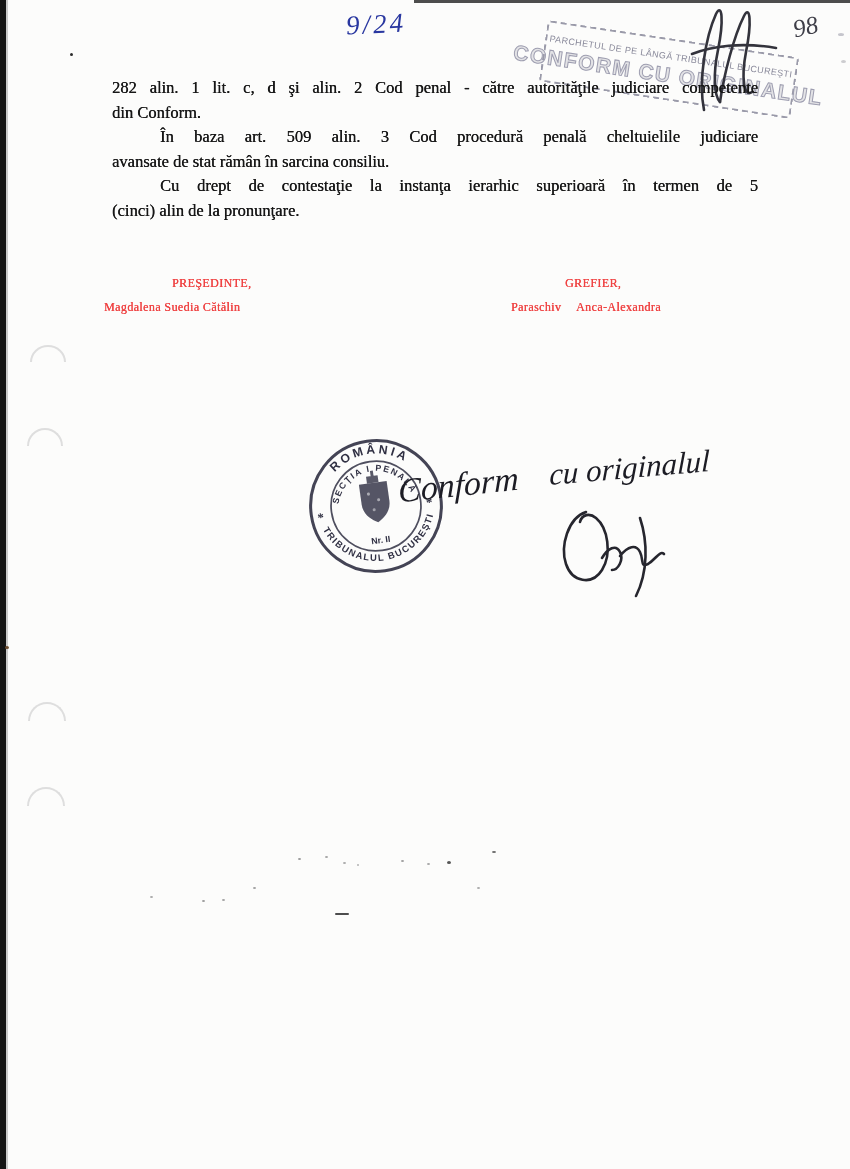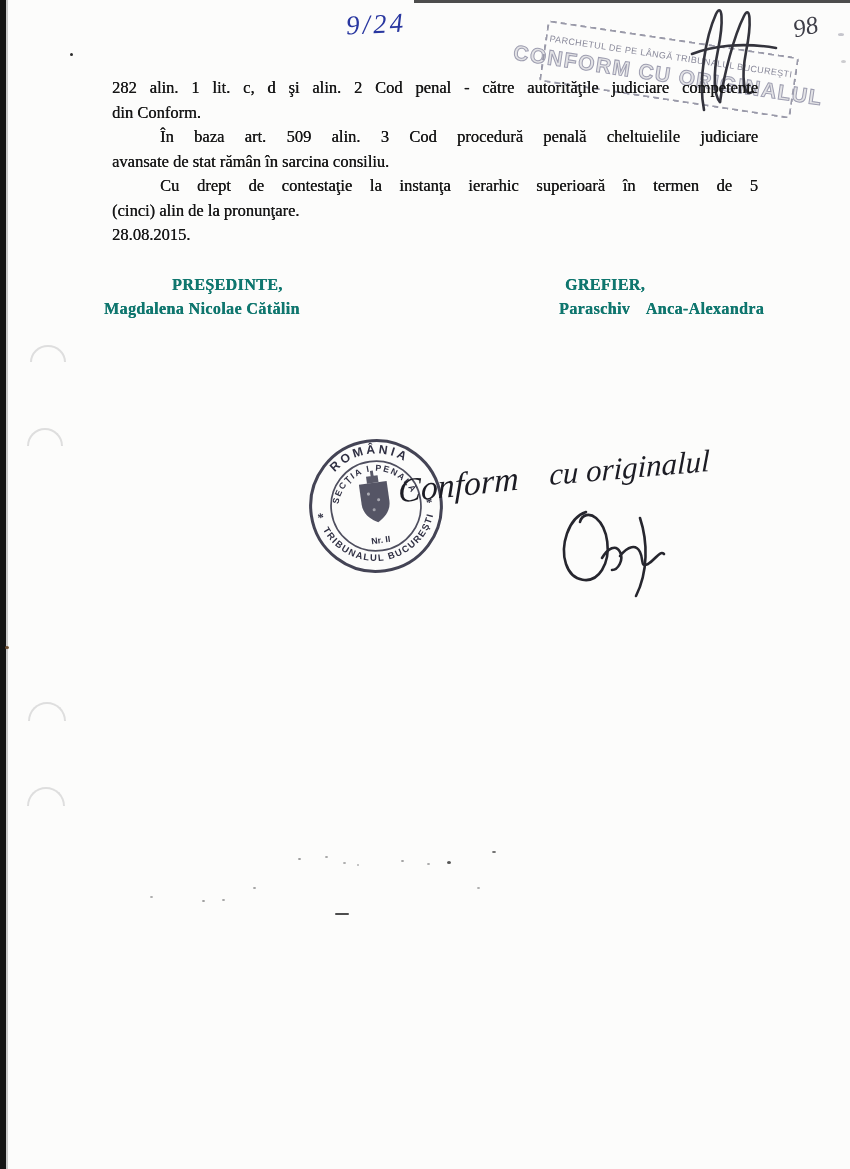--- a/index.html
+++ b/index.html
@@ -42,26 +42,26 @@
   .sig-bottom { position:absolute; left:552px; top:498px; z-index:6; }
 
   
   .body-text { position:absolute; left:112px; top:60px; width:646px;
                font-size:16.5px; line-height:24.5px; color:#171717;
                text-shadow:.3px 0 0 currentColor; z-index:5;margin-top:16px; }
   .line.jfull { text-align:justify; text-align-last:justify; }
   .line.ind { padding-left:48px; }
 
   
-  .sig-label { position:absolute; font-weight:bold; font-size:16px; color:#0f766e;
+  .sig-label { position:absolute; font-weight:normal; font-size:12px; color:#ef4444;
                letter-spacing:.4px; text-shadow:.3px 0 0 currentColor; z-index:5; white-space:nowrap; }
   .role-left { left:172px; top:276px; }
   .name-left { left:104px; top:300px; }
   .role-right { left:565px; top:276px; }
-  .name-right { left:511px; top:300px; word-spacing:12px;margin-left:48px; }
+  .name-right { left:511px; top:300px; word-spacing:12px; }
 
   
   .round-stamp { position:absolute; left:303px; top:436px; width:146px; height:140px;
                  transform:rotate(-8deg); opacity:.95; z-index:2; }
 
   
   .conform-1 { position:absolute; left:398px; top:466px; font-style:italic; font-size:34px;
                color:#1c1c24; transform:rotate(-6deg) skewX(-6deg); z-index:6; white-space:nowrap; }
   .conform-2 { position:absolute; left:549px; top:450px; font-style:italic; font-size:31px;
                color:#1c1c24; transform:rotate(-5deg) skewX(-6deg); z-index:6; white-space:nowrap; }
@@ -96,25 +96,24 @@
     </g>
   </svg>
 
   <div class="body-text">
       <div class="line jfull">282 alin. 1 lit. c, d şi alin. 2 Cod penal - către autorităţile judiciare competente</div>
       <div class="line">din Conform.</div>
       <div class="line jfull ind">În baza art. 509 alin. 3 Cod procedură penală cheltuielile judiciare</div>
       <div class="line">avansate de stat rămân în sarcina consiliu.</div>
       <div class="line jfull ind">Cu drept de contestaţie la instanţa ierarhic superioară în termen de 5</div>
       <div class="line">(cinci) alin de la pronunţare.</div>
-      <div class="line">28.08.2015.</div>
     </div>
 
   <div class="sig-label role-left">PREŞEDINTE,</div>
-  <div class="sig-label name-left">Magdalena Nicolae Cătălin</div>
+  <div class="sig-label name-left">Magdalena Suedia Cătălin</div>
   <div class="sig-label role-right">GREFIER,</div>
   <div class="sig-label name-right">Paraschiv Anca-Alexandra</div>
 
   <svg class="round-stamp" viewBox="0 0 120 120">
     <defs>
       <path id="arcTop" d="M 13,62 A 47,47 0 0 1 107,62"></path>
       <path id="arcBottom" d="M 9,56 A 51,51 0 0 0 111,56"></path>
       <path id="arcInner" d="M 27,63 A 33,33 0 0 1 93,63"></path>
     </defs>
     <g fill="none" stroke="#26263a">

